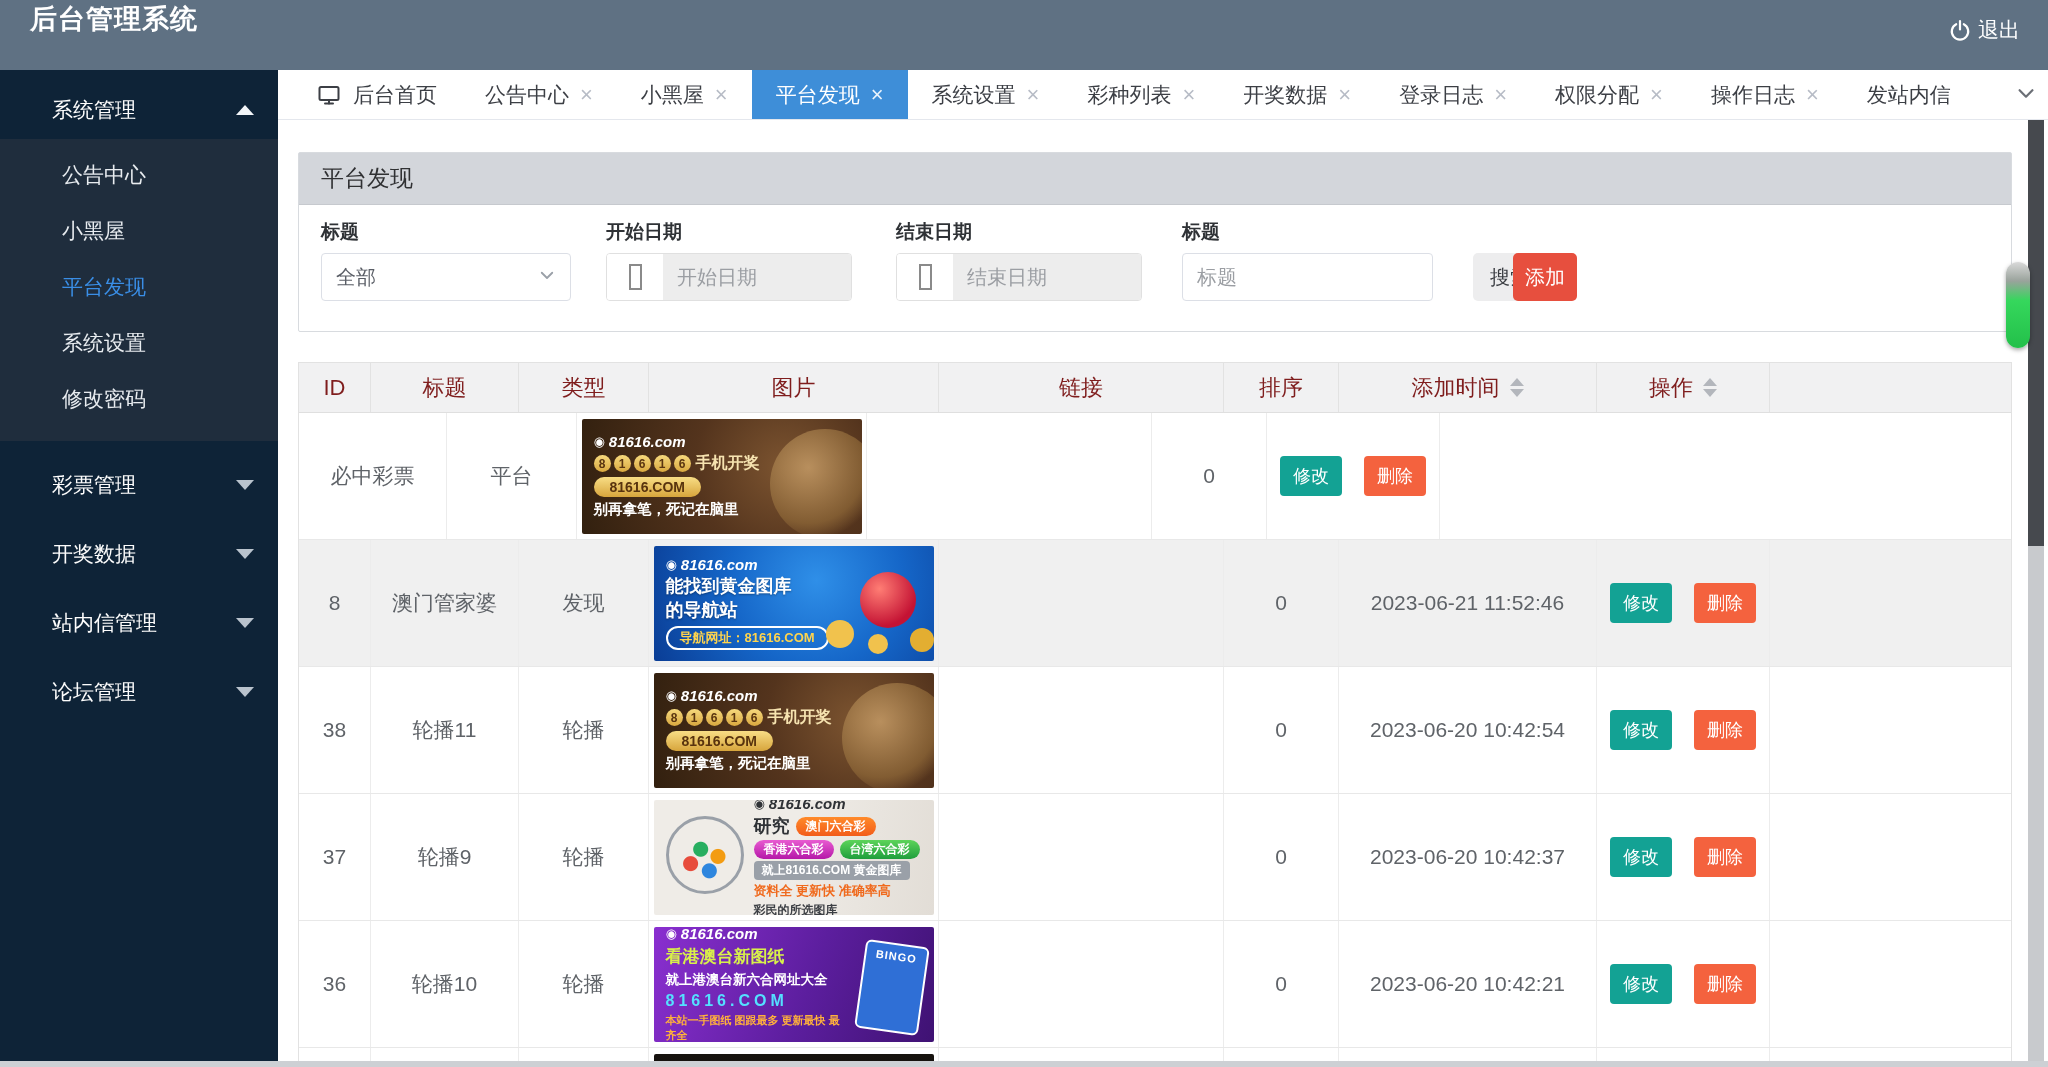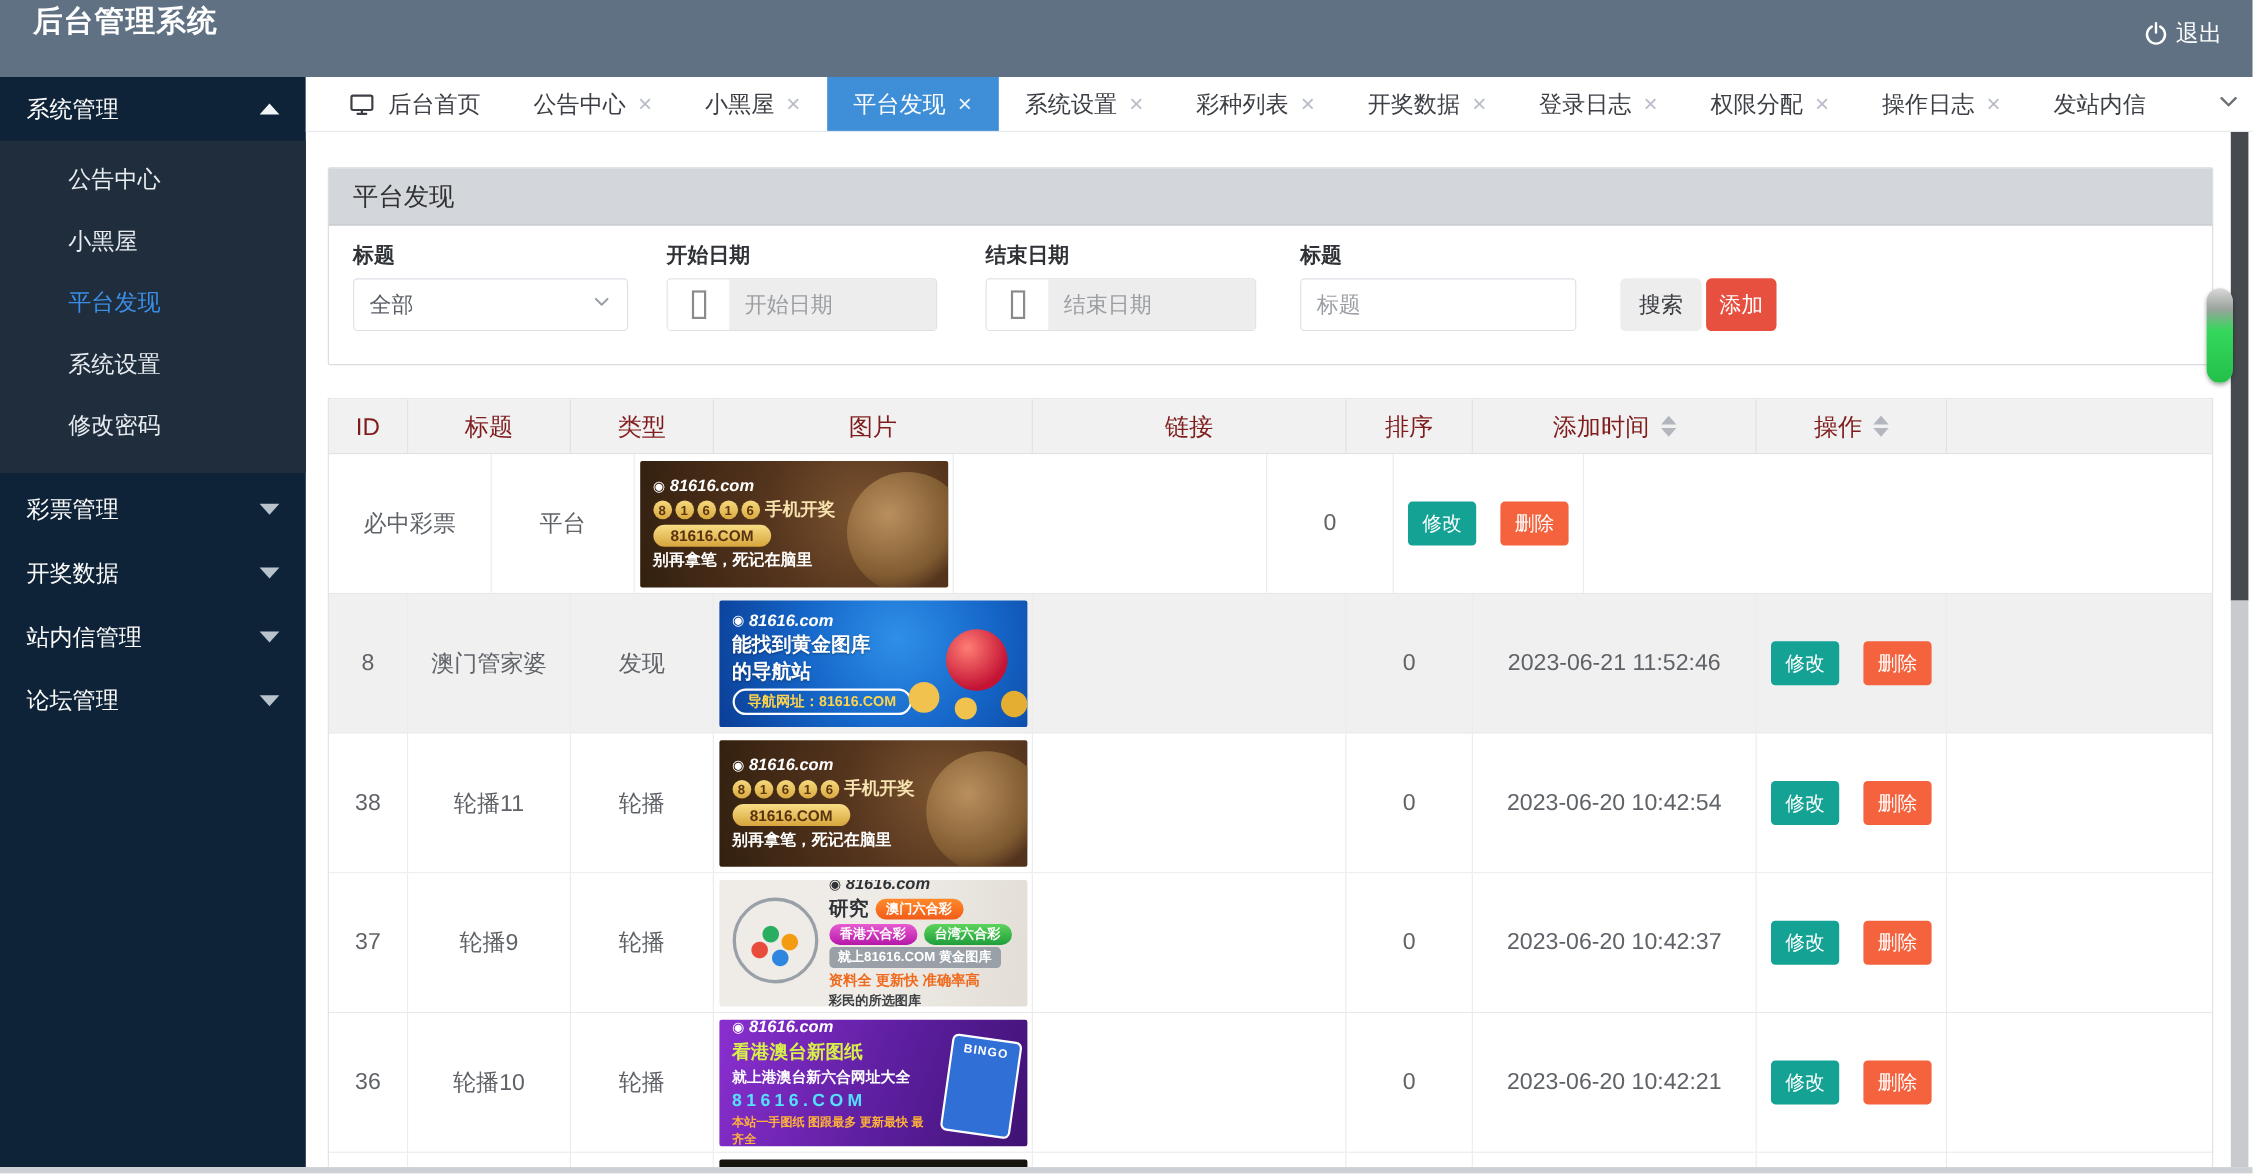--- a/index.html
+++ b/index.html
@@ -8,21 +8,21 @@
   #app { position:relative; width:2048px; height:1067px; background:#fff; overflow:hidden; }
 
   
   .header { position:absolute; left:0; top:0; width:2048px; height:70px; background:#5f7183; z-index:5; }
   .header-title { position:absolute; left:30px; top:1px; color:#fff; font-size:27px; font-weight:bold; letter-spacing:1px; }
   .logout { position:absolute; right:28px; top:16px; display:flex; align-items:center; gap:6px; color:#fff; font-size:21px; cursor:pointer; }
   .logout svg { display:block; }
 
   
   .sidebar { position:absolute; left:0; top:70px; width:278px; height:991px; background:#0e2337; z-index:4; }
-  .side-group-row { position:relative; height:58px; display:flex; align-items:center; padding:0 24px 0 24px; color:#fdfdfd; font-size:21px; cursor:pointer; }
+  .side-group-row { position:relative; height:58px; display:flex; align-items:center; padding:0 24px 0 52px; color:#fdfdfd; font-size:21px; cursor:pointer;margin-top:11px; }
   .side-group-row .tri { margin-left:auto; }
   .tri { width:0; height:0; display:inline-block; }
   .tri-up { border-left:9px solid transparent; border-right:9px solid transparent; border-bottom:10px solid #f2f5f8; }
   .tri-down { border-left:9px solid transparent; border-right:9px solid transparent; border-top:10px solid #b9c3cd; }
   .side-sub { background:#1f2d3d; padding:8px 0 14px 0; }
   .side-sub-item { height:56px; line-height:56px; padding-left:62px; color:#e8ecf0; font-size:21px; cursor:pointer; }
   .side-sub-item.active { color:#3a8ee6; }
   .side-gap { height:4px; }
 
   
@@ -261,21 +261,21 @@
             <span class="tofu"></span>
           </span>
         <span class="date-ph">结束日期</span>
       </div>
 
       <div class="f-ctl text-input" style="left:883px;">
         <span>标题</span>
       </div>
 
       <div class="f-ctl btn btn-search" style="left:1174px;">搜索</div>
-      <div class="f-ctl btn btn-add" style="left:1252px;text-align:center;">添加</div>
+      <div class="f-ctl btn btn-add" style="left:1214px;text-align:center;">添加</div>
     </div>
   </div>
 
   <div class="table-wrap" id="records-table">
       <div class="t-row t-head">
         <div class="t-hcell" style="width: 72px;">
           <span>ID</span>
         </div>
         <div class="t-hcell" style="width: 148px;">
           <span>标题</span>

